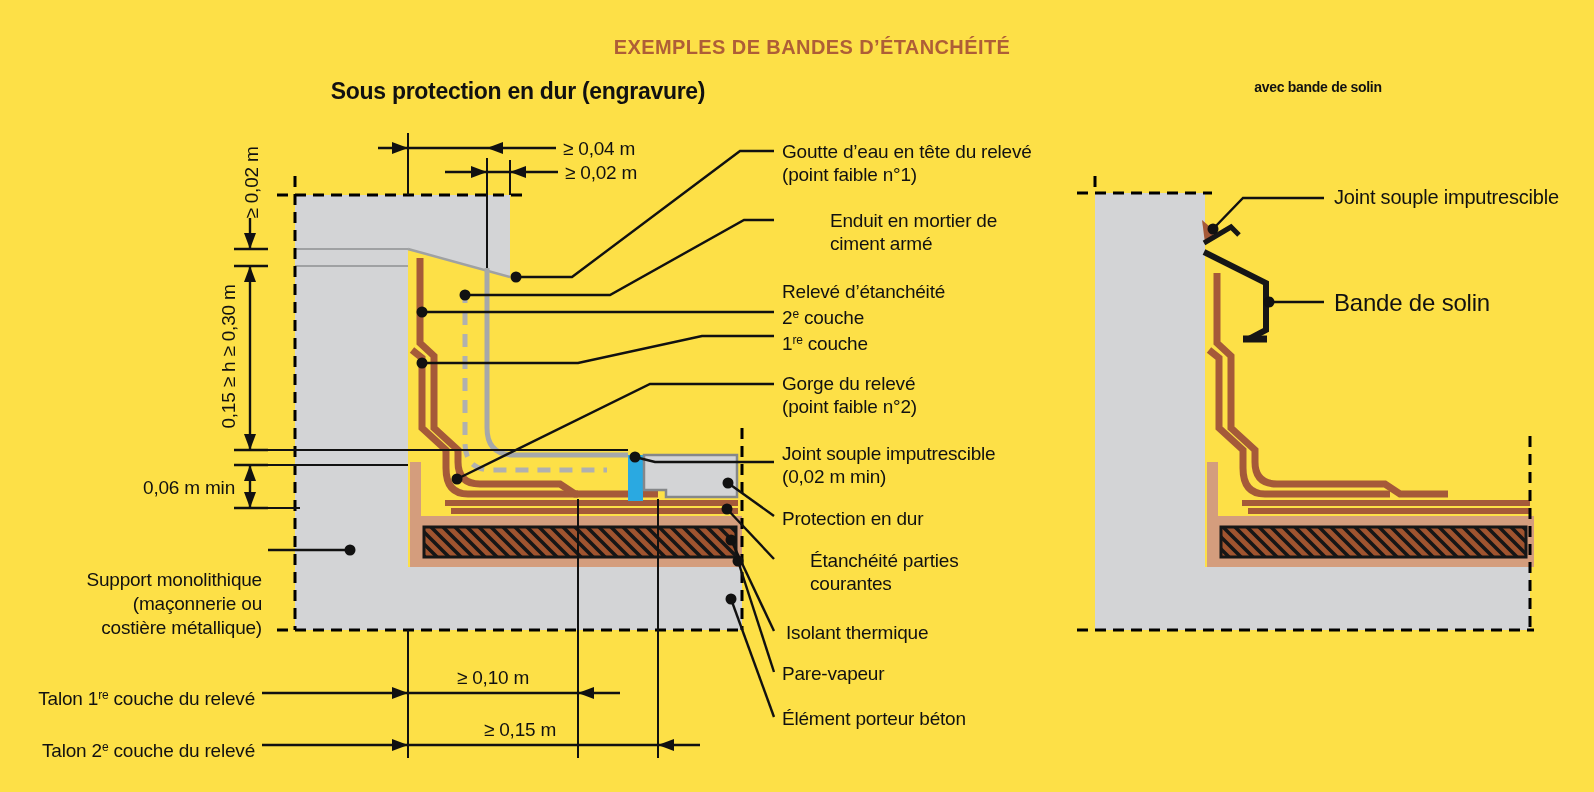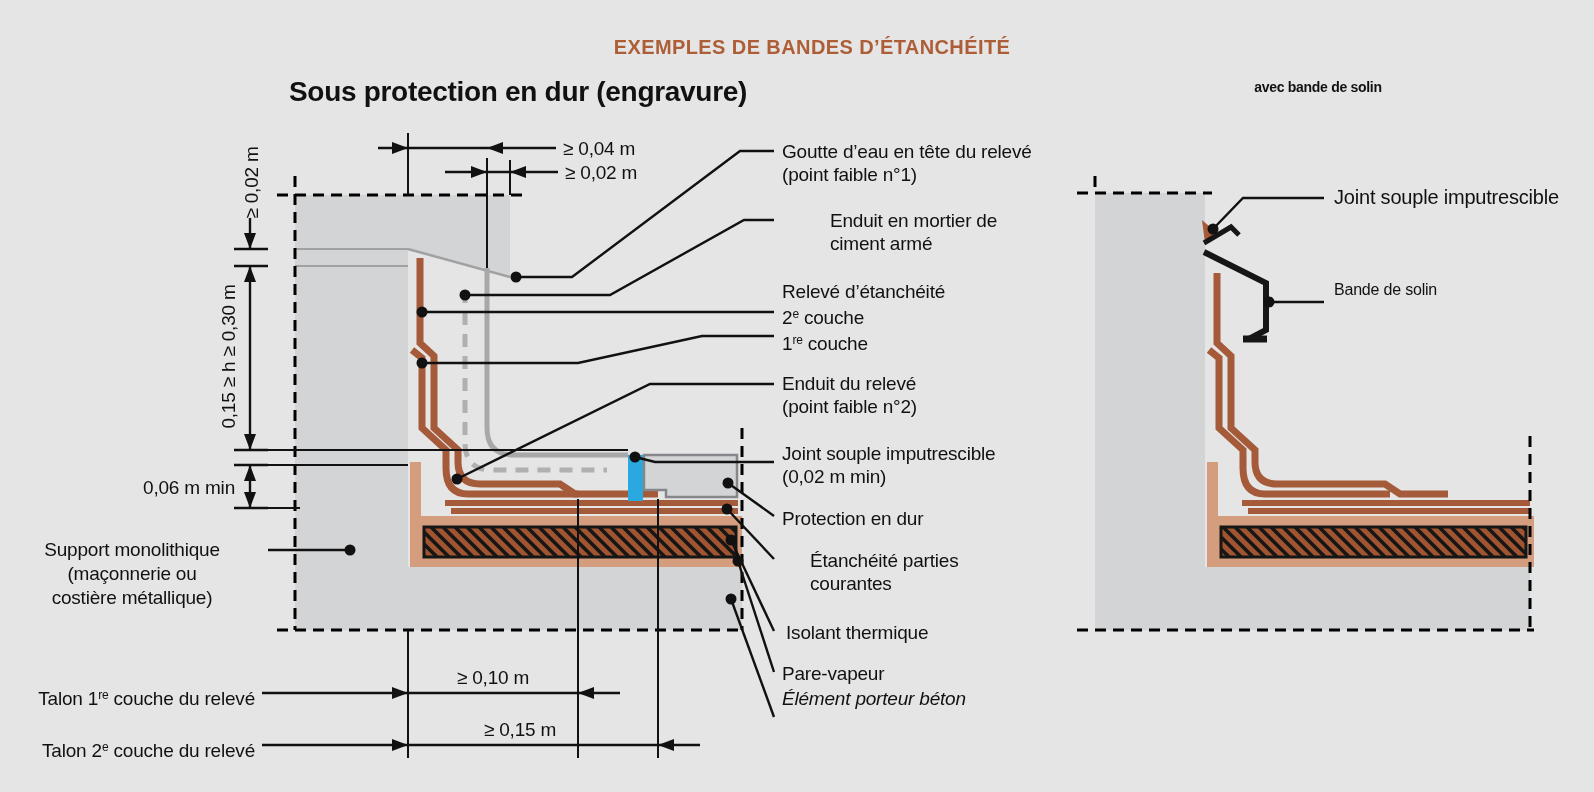--- a/index.html
+++ b/index.html
@@ -1,24 +1,24 @@
 <!DOCTYPE html>
 <html><head>
 <meta charset="utf-8">
 <style>
   html,body{margin:0;padding:0;background:#fff;}
-  .stage{position:relative;width:1594px;height:792px;background:#e5e5e5;
+  .stage{position:relative;width:1594px;height:792px;background:#fde047;
          font-family:"Liberation Sans",sans-serif;color:#111;overflow:hidden;}
   .stage svg{position:absolute;left:0;top:0;}
   .lbl{position:absolute;font-size:19px;line-height:23px;letter-spacing:-0.2px;white-space:nowrap;}
   .ra{text-align:right;}
   .ctr{text-align:center;}
   .rot{transform:rotate(-90deg);}
   .main-title{font-size:20px;font-weight:bold;letter-spacing:0.4px;color:#ae5e37;}
-  .diag-title{font-size:28px;font-weight:bold;letter-spacing:-0.3px;}
+  .diag-title{font-size:23px;font-weight:bold;letter-spacing:-0.3px;}
   .sup{font-size:12px;vertical-align:6px;}
 </style>
 </head>
 <body>
 
 <div class="stage">
 
 <svg width="1594" height="792" viewBox="0 0 1594 792">
   <defs>
     <pattern id="hatch" patternUnits="userSpaceOnUse" width="12" height="12">
@@ -186,44 +186,44 @@
   <div class="lbl" style="left:782px;top:209px;margin-left:48px;">
     <div>Enduit en mortier de</div>
     <div>ciment armé</div>
   </div>
   <div class="lbl" style="left:782px;top:280px;">
     <div>Relevé d’étanchéité</div>
     <div><span>2</span><span class="sup">e</span><span> couche</span></div>
     <div><span>1</span><span class="sup">re</span><span> couche</span></div>
   </div>
   <div class="lbl" style="left:782px;top:372px;">
-    <div>Enduit du relevé</div>
+    <div>Gorge du relevé</div>
     <div>(point faible n°2)</div>
   </div>
   <div class="lbl" style="left:782px;top:442px;">
     <div>Joint souple imputrescible</div>
     <div>(0,02 m min)</div>
   </div>
   <div class="lbl" style="left:782px;top:507px;">Protection en dur</div>
   <div class="lbl" style="left:782px;top:549px;margin-left:28px;">
     <div>Étanchéité parties</div>
     <div>courantes</div>
   </div>
   <div class="lbl" style="left:786px;top:621px;">Isolant thermique</div>
   <div class="lbl" style="left:782px;top:662px;">Pare-vapeur</div>
-  <div class="lbl" style="left:782px;top:687px;font-style:italic;">Élément porteur béton</div>
-
-  <div class="lbl ra" style="right:1332px;top:538px;width:260px;line-height:24px;text-align:center;">
+  <div class="lbl" style="left:782px;top:707px;">Élément porteur béton</div>
+
+  <div class="lbl ra" style="right:1332px;top:568px;width:260px;line-height:24px;">
     <div>Support monolithique</div>
     <div>(maçonnerie ou</div>
     <div>costière métallique)</div>
   </div>
   <div class="lbl ra" style="right:1339px;top:684px;width:300px;">
     <span>Talon 1</span><span class="sup">re</span><span> couche du relevé</span>
   </div>
   <div class="lbl ra" style="right:1339px;top:736px;width:300px;">
     <span>Talon 2</span><span class="sup">e</span><span> couche du relevé</span>
   </div>
 
   <div class="lbl" style="left:1334px;top:186px;font-size:20px;">Joint souple imputrescible</div>
-  <div class="lbl" style="left:1334px;top:278px;font-size:16px;">Bande de solin</div>
+  <div class="lbl" style="left:1334px;top:291px;font-size:24px;">Bande de solin</div>
 
 </div>
 
 </body></html>

